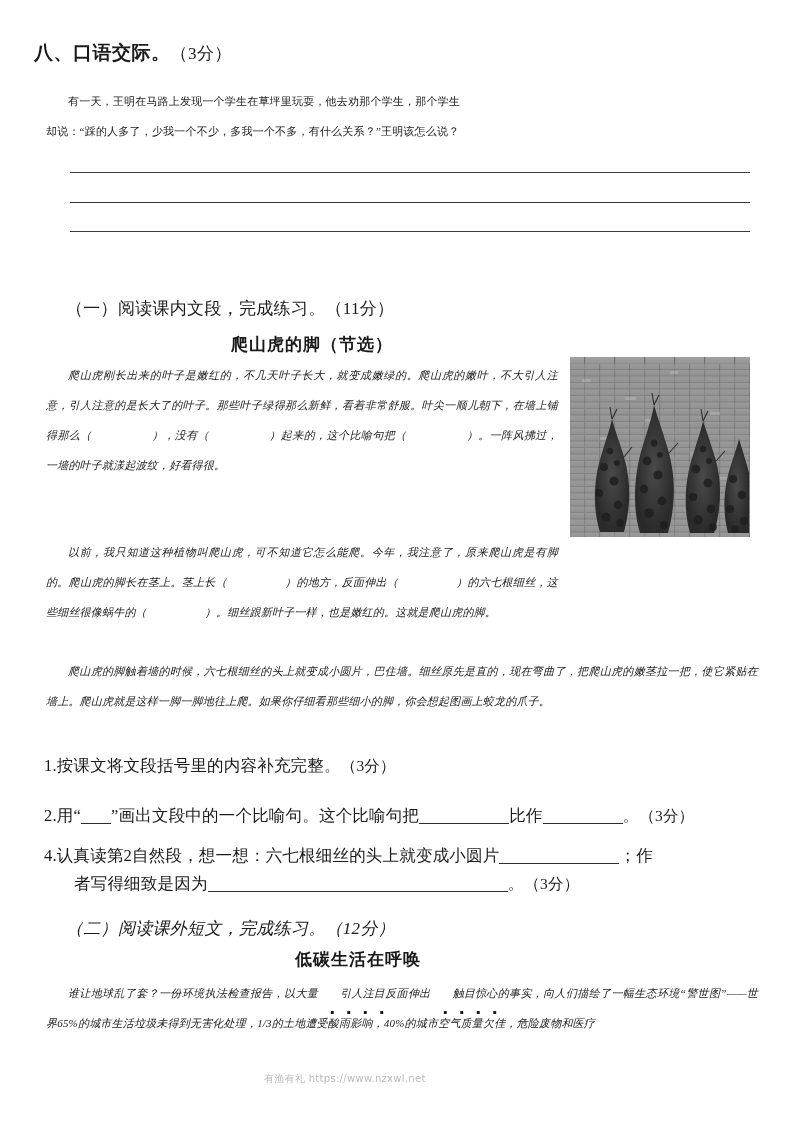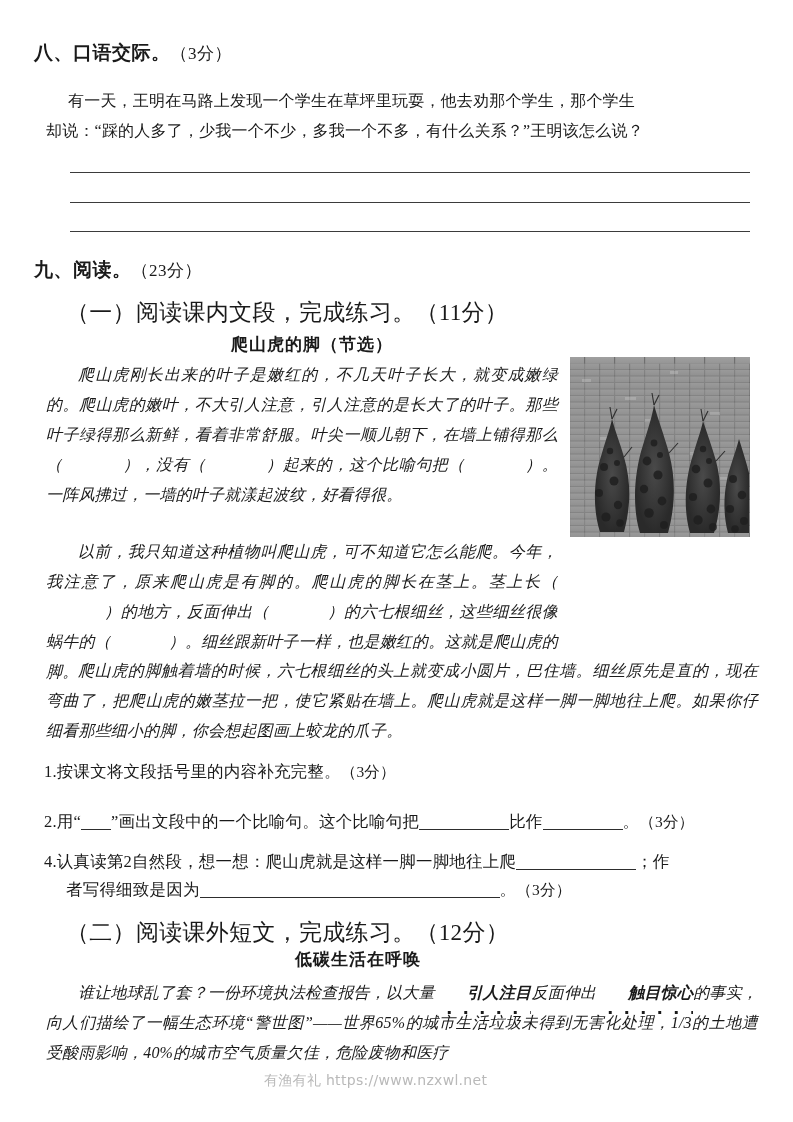--- a/index.html
+++ b/index.html
@@ -33,38 +33,38 @@
     white-space: nowrap;
   }
   .sec-head .pts {
     font-weight: normal;
     font-size: 17px;
   }
 
   
   .sub-head {
     position: absolute;
-    font-size: 23px;
+    font-size: 17px;
     white-space: nowrap;
     letter-spacing: 0.3px;
   }
 
   
   .art-title {
     position: absolute;
     font-weight: bold;
     font-size: 17px;
     letter-spacing: 1px;
     white-space: nowrap;
   }
 
   
   .para {
     position: absolute;
-    font-size: 16px;
+    font-size: 11px;
     line-height: 30px;
     letter-spacing: 0.2px;
     text-align: justify;
     text-justify: inter-ideograph;
   }
   .para.kai {
     font-family: "Liberation Serif", "DejaVu Serif", serif;
     font-style: italic;
   }
   .indent { text-indent: 2em; }
@@ -76,45 +76,43 @@
   .rule {
     position: absolute;
     height: 0;
     border-bottom: 1.4px solid #3b3b3b;
   }
 
   
   .q {
     position: absolute;
     font-size: 16.5px;
-    line-height: 23px;
+    line-height: 35px;
     letter-spacing: 0.2px;
     white-space: nowrap;
-    margin-top: 12px;
   }
   .blank {
     display: inline-block;
     border-bottom: 1.3px solid #2d2d2d;
     vertical-align: -3px;
   }
   .q-pts { font-size: 15.5px; }
 
   
   .mini-ul {
     display: inline-block;
     width: 30px;
     border-bottom: 1.3px solid #2d2d2d;
     vertical-align: -3px;
   }
 
   
   .dotted {
     position: relative;
     display: inline-block;
-    font-weight: bold;
   }
   .dotted::after {
     content: "";
     position: absolute;
     left: 0; right: 0;
     bottom: -6px;
     height: 3px;
     background-image: radial-gradient(circle, #1a1a1a 1.6px, transparent 1.8px);
     background-size: 16.5px 3px;
     background-repeat: repeat-x;
@@ -126,21 +124,21 @@
     position: absolute;
     overflow: hidden;
     background: #8e8e8e;
   }
   .photo svg { display: block; }
 
   
   .watermark {
     position: absolute;
     font-family: "DejaVu Sans", "Liberation Sans", sans-serif;
-    font-size: 14px;
+    font-size: 10px;
     color: #b9b9b9;
     white-space: nowrap;
     letter-spacing: 0.3px;
   }
 </style>
 </head>
 <body>
 
 <div class="page">
 
@@ -148,23 +146,20 @@
     <span>八、</span><span>口语交际。</span><span class="pts">（3分）</span>
   </div>
 
   <div class="para" style="left:68px; top:86px; width:690px;">有一天，王明在马路上发现一个学生在草坪里玩耍，他去劝那个学生，那个学生</div>
   <div class="para" style="left:46px; top:116px; width:712px;">却说：“踩的人多了，少我一个不少，多我一个不多，有什么关系？”王明该怎么说？</div>
 
   <div class="rule" style="left:70px; top:172px; width:680px;"></div>
   <div class="rule" style="left:70px; top:202px; width:680px;"></div>
   <div class="rule" style="left:70px; top:231px; width:680px;"></div>
 
-  <div class="sec-head" style="left:34px; top:257px;">
-    <span>九、</span><span>阅读。</span><span class="pts">（23分）</span>
-  </div>
 
   <div class="sub-head" style="left:66px; top:297px;">（一）阅读课内文段，完成练习。（11分）</div>
 
   <div class="art-title" style="left:231px; top:333px;">爬山虎的脚（节选）</div>
 
   <div class="photo" style="left:570px; top:357px; width:180px; height:180px;">
     <svg width="180" height="180" viewBox="0 0 180 180">
       <defs>
         <linearGradient id="brickg" x1="0" y1="0" x2="0" y2="1">
           <stop offset="0%" stop-color="#a0a0a0"></stop>
@@ -267,27 +262,27 @@
   <div class="q" style="left:44px; top:748px;">
     <span>1.</span><span>按课文将文段括号里的内容补充完整。</span><span class="q-pts">（3分）</span>
   </div>
 
   <div class="q" style="left:44px; top:798px;">
     <span>2.</span><span>用“</span><span class="mini-ul"></span><span>”画出文段中的一个比喻句。这个比喻句把</span><span class="blank" style="width:90px;"></span><span>比作</span><span class="blank" style="width:80px;"></span><span>。</span><span class="q-pts">（3分）</span>
   </div>
 
 
   <div class="q" style="left:44px; top:838px;">
-    <span>4.</span><span>认真读第2自然段，想一想：爬山虎就是这样一脚一脚地往上爬</span><span class="blank" style="width:120px;"></span><span>；作</span>
-  </div>
-  <div class="q" style="left:66px; top:866px;">
+    <span>4.</span><span>认真读第2自然段，想一想：六七根细丝的头上就变成小圆片</span><span class="blank" style="width:120px;"></span><span>；作</span>
+  </div>
+  <div class="q" style="left:74px; top:866px;">
     <span>者写得细致是因为</span><span class="blank" style="width:300px;"></span><span>。</span><span class="q-pts">（3分）</span>
   </div>
 
-  <div class="sub-head" style="left:66px; top:917px;">（二）阅读课外短文，完成练习。（12分）</div>
+  <div class="sub-head" style="left:66px; top:917px;font-style:italic;">（二）阅读课外短文，完成练习。（12分）</div>
 
   <div class="art-title" style="left:295px; top:948px;">低碳生活在呼唤</div>
 
   <div class="para kai indent" style="left:46px; top:978px; width:712px;">
     <span>谁让地球乱了套？一份环境执法检查报告，以大量</span><span class="dotted">引人注目</span><span>反面伸出</span><span class="dotted">触目惊心</span><span>的事实，向人们描绘了一幅生态环境“警世图”——世界65%的城市生活垃圾未得到无害化处理，1/3的土地遭受酸雨影响，40%的城市空气质量欠佳，危险废物和医疗</span>
   </div>
 
   <div class="watermark" style="left:264px; top:1072px;">有渔有礼 https://www.nzxwl.net</div>
 
 </div>

